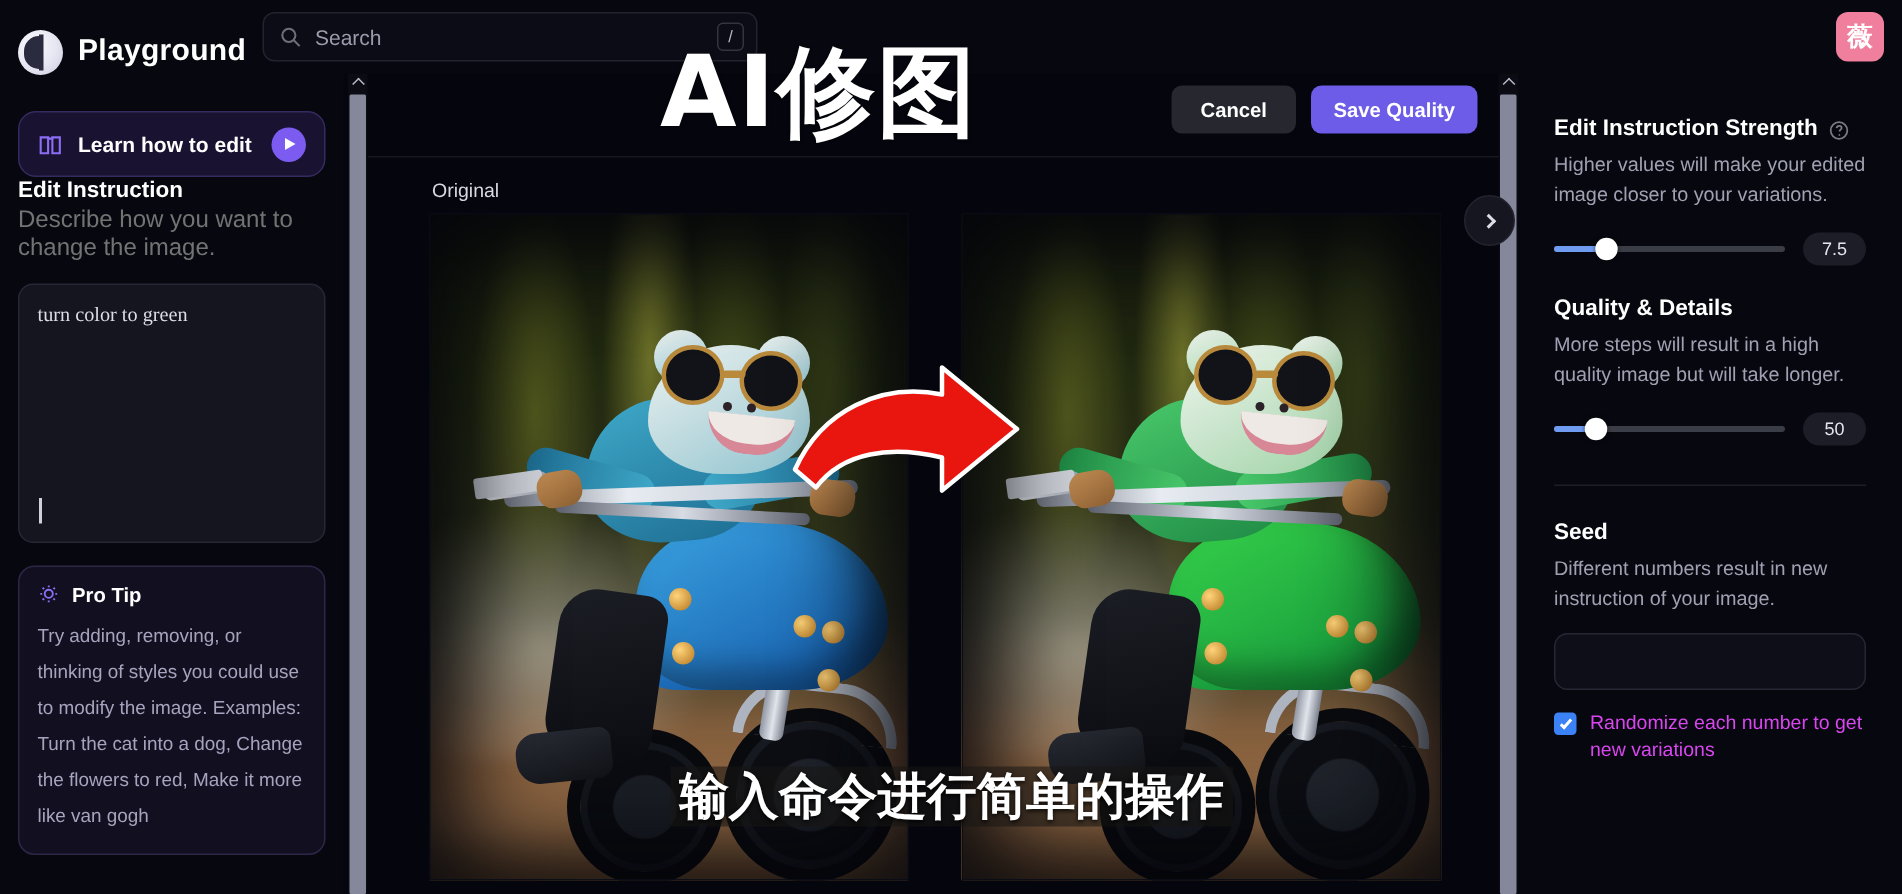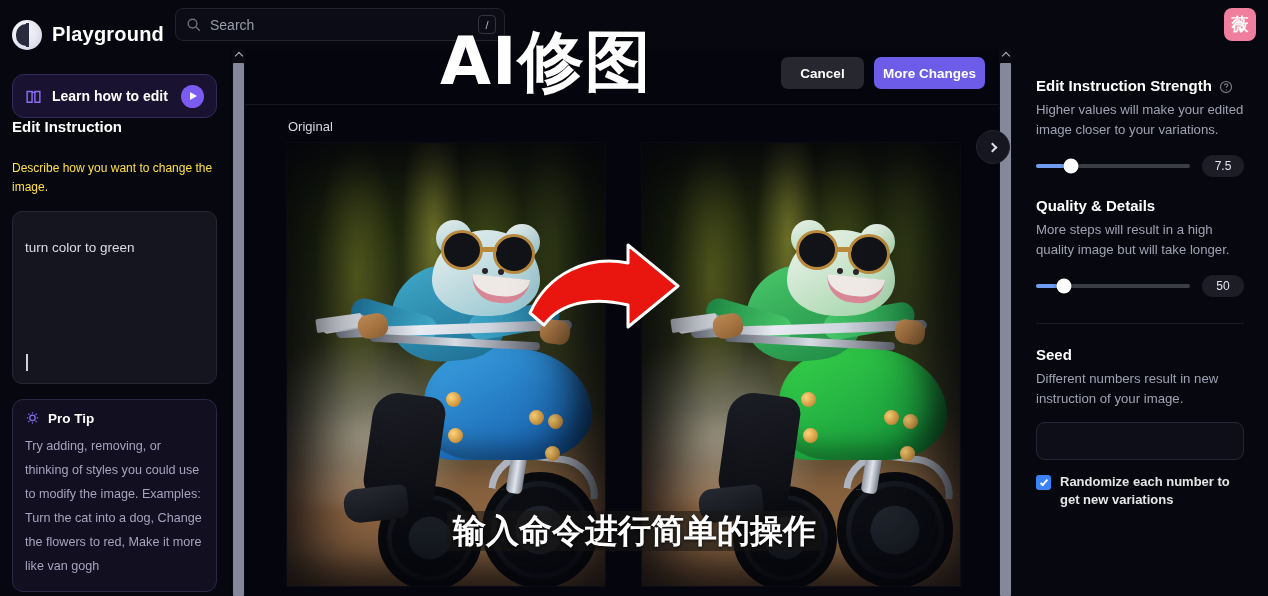--- a/index.html
+++ b/index.html
@@ -68,26 +68,26 @@
   .play-circle {
     width:23px; height:23px; border-radius:50%; background:#7c5cf0;
     display:flex; align-items:center; justify-content:center; flex:none;
   }
   .play-tri {
     width:0;height:0;border-left:7px solid #fff;
     border-top:4.5px solid transparent;border-bottom:4.5px solid transparent;
     margin-left:2px;
   }
   .sec-title { font-size:15px; font-weight:bold; color:#fff; }
-  .sec-desc { margin-top:24px; font-size:12px; line-height:19px; color:#fde047; }
+  .sec-desc { margin-top:2px; font-size:16px; line-height:19px; color:#737373; }
 
   .instr-box {
     margin-top:14px; height:173px; border-radius:10px;
-    background:#14151f; border:1px solid #262735; padding:28px 12px;
-    position:relative; cursor:text;
+    background:#14151f; border:1px solid #262735; padding:12px 12px;
+    position:relative; cursor:text;font-family:Liberation Serif, serif;
   }
   .instr-val { font-size:13.5px; color:#dcdde7; }
   .caret {
     position:absolute; left:13px; bottom:12px; width:1.5px; height:17px;
     background:#cfd0da;
   }
 
   .protip {
     margin-top:15px; border-radius:11px;
     background:#110f20; border:1px solid #2d2647; padding:11px 12px 13px;
@@ -360,21 +360,21 @@
   }
   .cbrow { margin-top:13px; display:flex; align-items:flex-start; gap:9px; cursor:pointer; }
   .cbox {
     width:15px; height:15px; border-radius:3px; background:#3b82f6; flex:none;
     display:flex; align-items:center; justify-content:center; margin-top:2px;
   }
   .cbox i {
     display:block; width:4px; height:8px; border-right:2px solid #fff; border-bottom:2px solid #fff;
     transform: rotate(42deg); margin-top:-2px;
   }
-  .cblabel { font-size:13px; font-weight:bold; line-height:18px; color:#e5e5e5; }
+  .cblabel { font-size:13px; font-weight:normal; line-height:18px; color:#d946ef; }
 </style>
 </head>
 <body>
 
 <div id="app">
 
   <div class="topbar">
     <div class="brand">
       <span class="brand-logo"></span>
       <span class="brand-name">Playground</span>
@@ -441,21 +441,21 @@
   <div class="vscroll" id="scroll-right">
     <div class="arrow">
         <i></i>
       </div>
     <div class="thumb"></div>
   </div>
 
   <div class="canvas">
     <div class="canvas-head">
       <div class="btn-cancel">Cancel</div>
-      <div class="btn-save">More Changes</div>
+      <div class="btn-save">Save Quality</div>
     </div>
 
     <div class="orig-label">Original</div>
 
     <div class="images">
 
       <div class="pane left">
         <div class="photo" style="--suit1:#3fa9c9;--suit2:#1d6d92;--skin1:#eef2f0;--skin2:#8fc3cf;--bike1:#3aa2e0;--bike2:#1257a8;">
           <div class="bg-forest"></div>
             <div class="bg-ground"></div>

